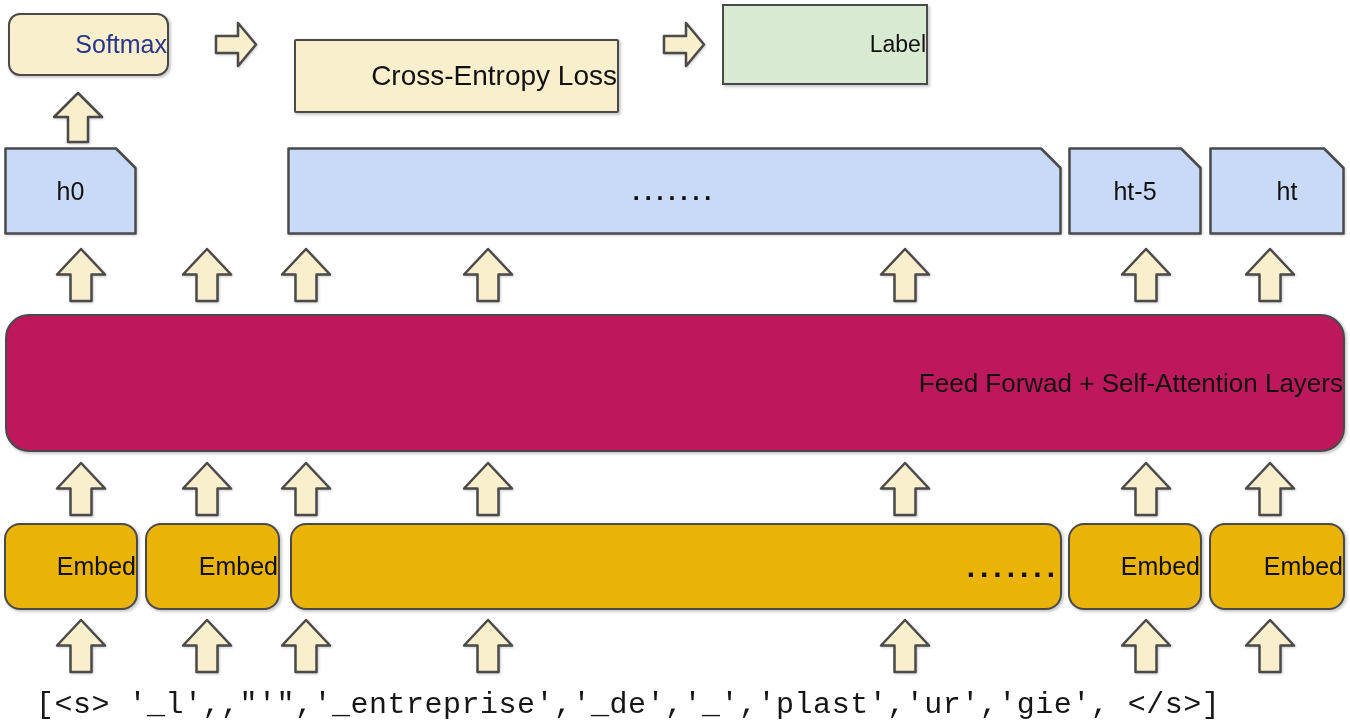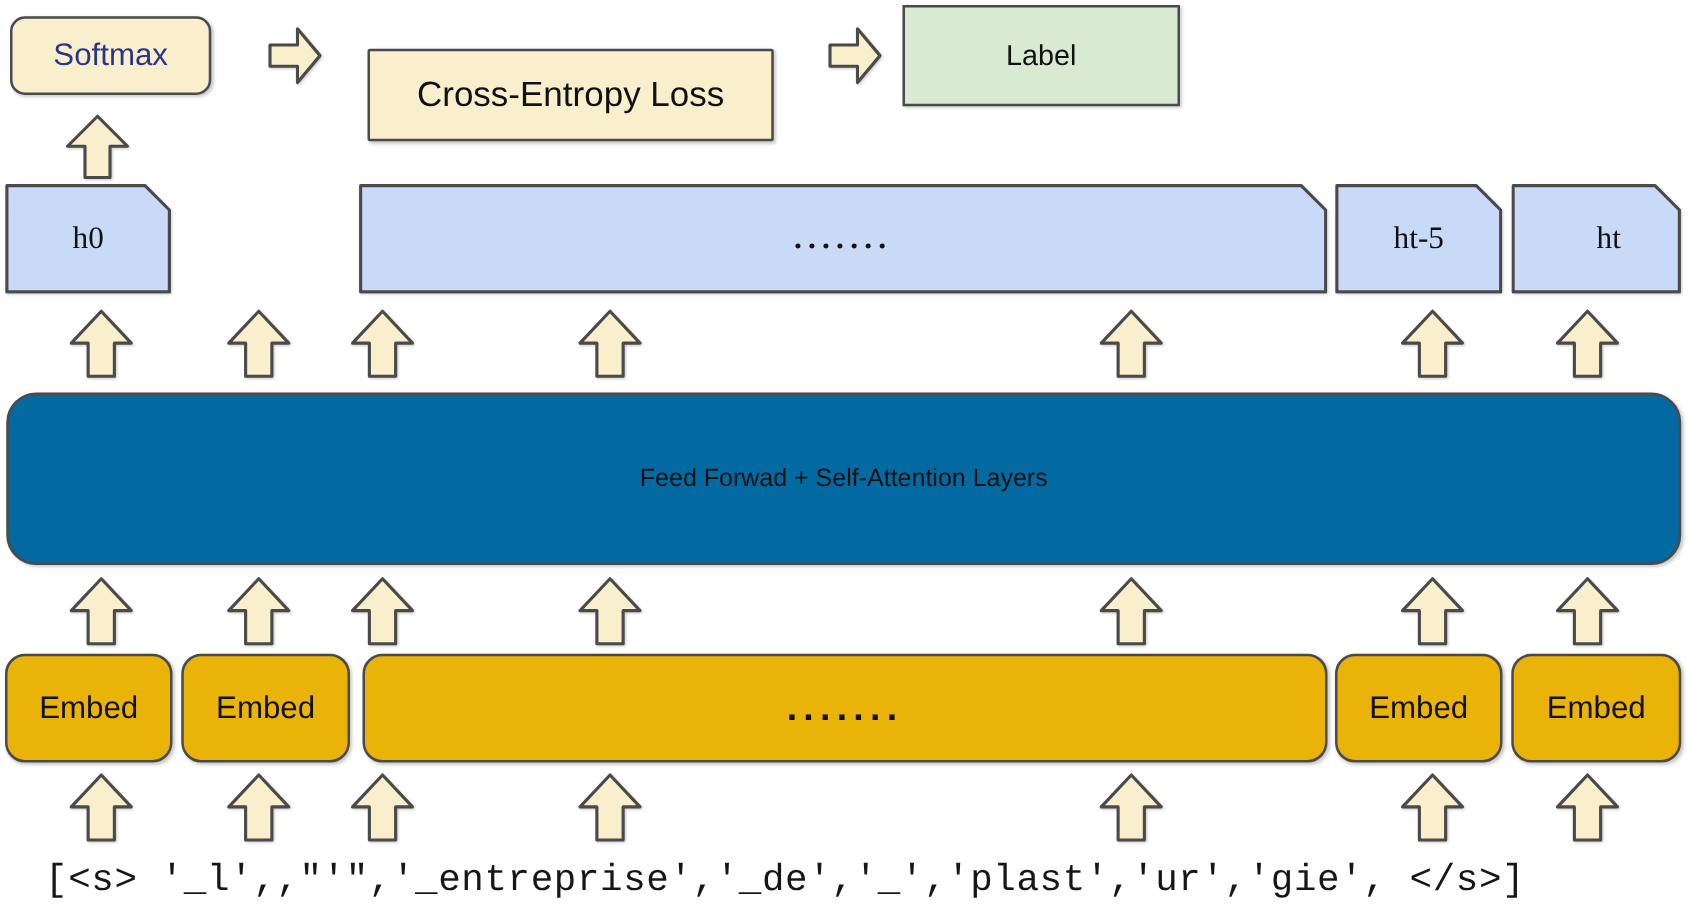--- a/index.html
+++ b/index.html
@@ -5,50 +5,50 @@
   html,body { margin:0; padding:0; background:#ffffff; }
   .canvas {
     position:relative; width:1350px; height:726px; background:#ffffff;
     font-family:"Liberation Sans", sans-serif; overflow:hidden;
   }
 
   
   .box {
     position:absolute; box-sizing:border-box;
     border:2.5px solid #4A4A4A;
-    display:flex; align-items:center; justify-content:center;
+    display:flex; align-items:center; justify-content:flex-end;
     color:#111111; box-shadow:1.5px 1.5px 2.5px rgba(110,110,110,.35);
   }
 
   .cream  { background:#FAEFCD; }
   .softmax-box { left:8px; top:13px; width:161px; height:63px; border-radius:12px;
                  font-size:25px; color:#27358C; }
   .ce-box      { left:294px; top:8px; width:325px; height:74px; border-radius:2px;
                  font-size:28px;margin-top:31px; }
-  .label-box   { left:722px; top:4px; width:222px; height:81px; background:#D9EAD3;
+  .label-box   { left:722px; top:4px; width:206px; height:81px; background:#D9EAD3;
                  font-size:23px; }
 
   
   .transformer-box { left:5px; top:314px; width:1340px; height:138px;
-                     background:#0369a1; border-radius:24px; font-size:20px; }
+                     background:#be185d; border-radius:24px; font-size:26px; }
 
   
   .embed-box { top:523px; height:87px; background:#eab308; border-radius:16px; font-size:25px; }
   .e0 { left:4px;   width:134px; }
   .e1 { left:145px; width:135px; }
   .ew { left:290px; width:772px; }
   .e2 { left:1068px; width:134px; }
   .e3 { left:1209px; width:136px; }
 
   
   .hbox { position:absolute; top:147px; height:88px; }
   .hbox svg { position:absolute; left:0; top:0; display:block;
               filter:drop-shadow(1.5px 1.5px 1px rgba(110,110,110,.3)); }
   .hbox .hlabel { position:absolute; inset:0; display:flex; align-items:center;
-                  justify-content:center; font-size:25px; color:#111;font-family:Liberation Serif, serif; }
+                  justify-content:center; font-size:25px; color:#111; }
   .h0 { left:4px;    width:133px; }
   .h2 { left:143px;  width:135px; }
   .hw { left:287px;  width:775px; }
   .h3 { left:1068px; width:134px; }
   .h4 { left:1209px; width:156px; }
   .hbox polygon { fill:#C9DAF8; stroke:#4A4A4A; stroke-width:2.5; stroke-linejoin:round; }
 
   .dots { font-size:30px; letter-spacing:5px; font-weight:bold; }
 
   

